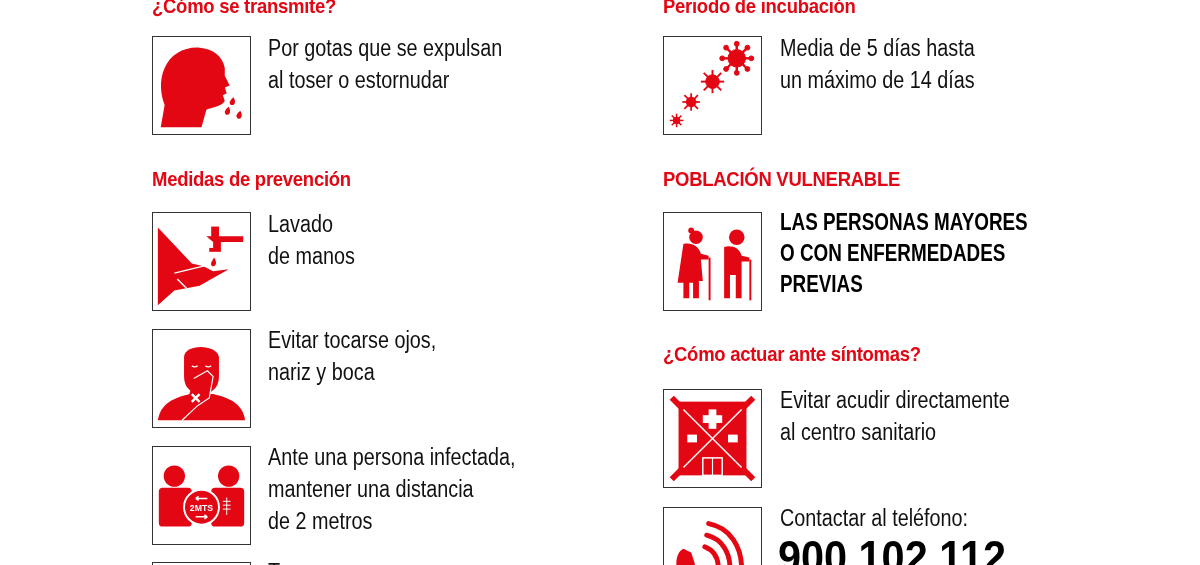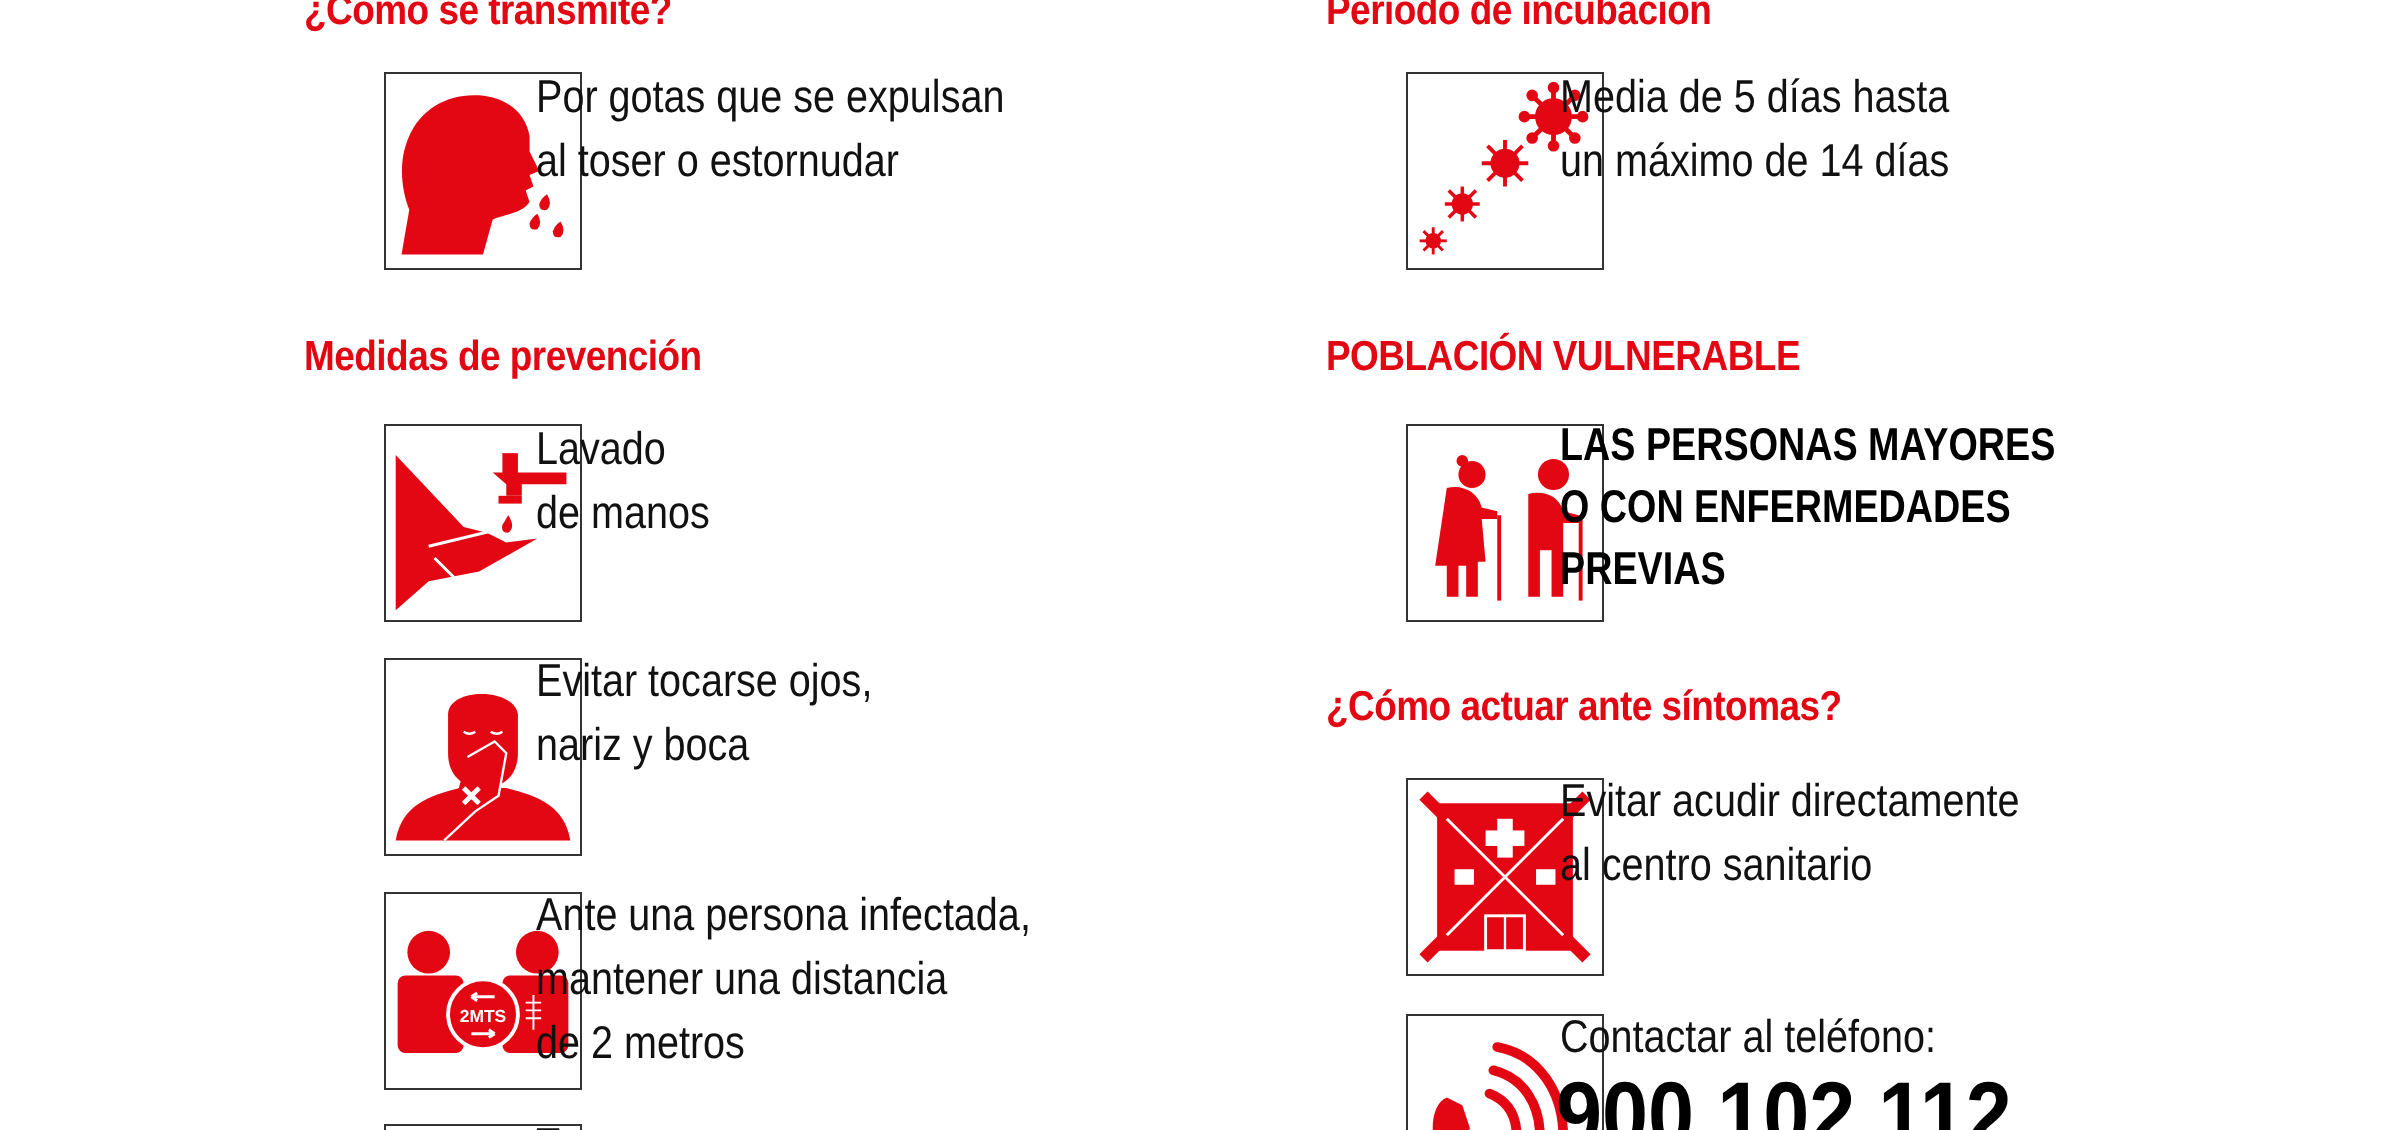--- a/index.html
+++ b/index.html
@@ -5,21 +5,21 @@
   * { box-sizing: border-box; margin: 0; padding: 0; }
   html, body { width: 1200px; height: 565px; overflow: hidden; background: #ffffff; }
   body { position: relative; font-family: "Liberation Sans", "DejaVu Sans", sans-serif; color: #111; }
   .heading {
     position: absolute; color: #e30613; font-weight: bold;
     font-family: "Liberation Sans", sans-serif; font-size: 21px; letter-spacing: -0.3px;
     transform: scaleX(0.88); transform-origin: left center; white-space: nowrap;
   }
   .icon-box {
     position: absolute; width: 99px; height: 99px;
-    border: 1.5px solid #333; background: #fff; margin-left: 40px;
+    border: 1.5px solid #333; background: #fff;
   }
   .icon-box svg { width: 100%; height: 100%; display: block; }
   .text {
     position: absolute; font-size: 23px; line-height: 32px; color: #111;
     transform: scaleX(0.86); transform-origin: left top; white-space: nowrap;
   }
   .text span { display: block; }
   .text-bold {
     position: absolute; font-size: 23px; line-height: 31px; font-weight: bold; color: #000;
     transform: scaleX(0.82); transform-origin: left top; white-space: nowrap;

